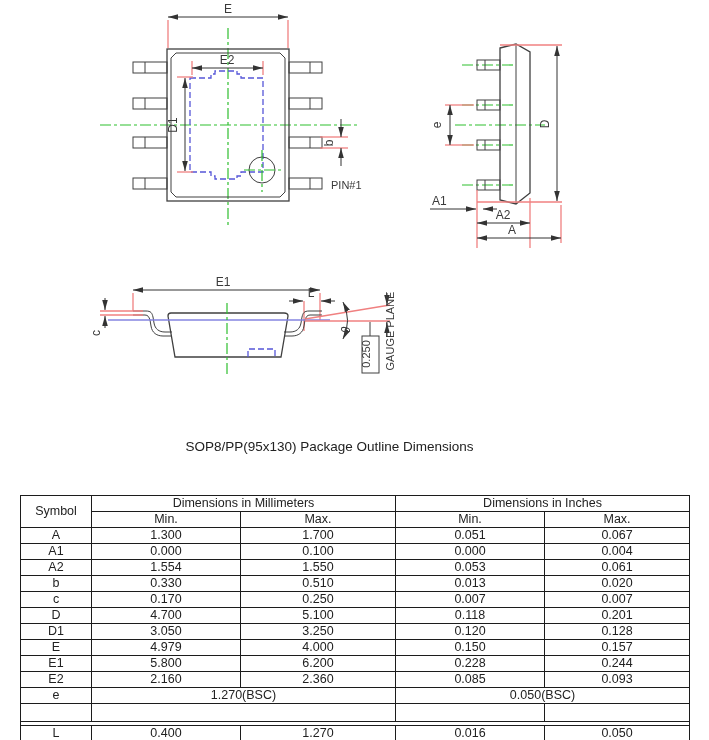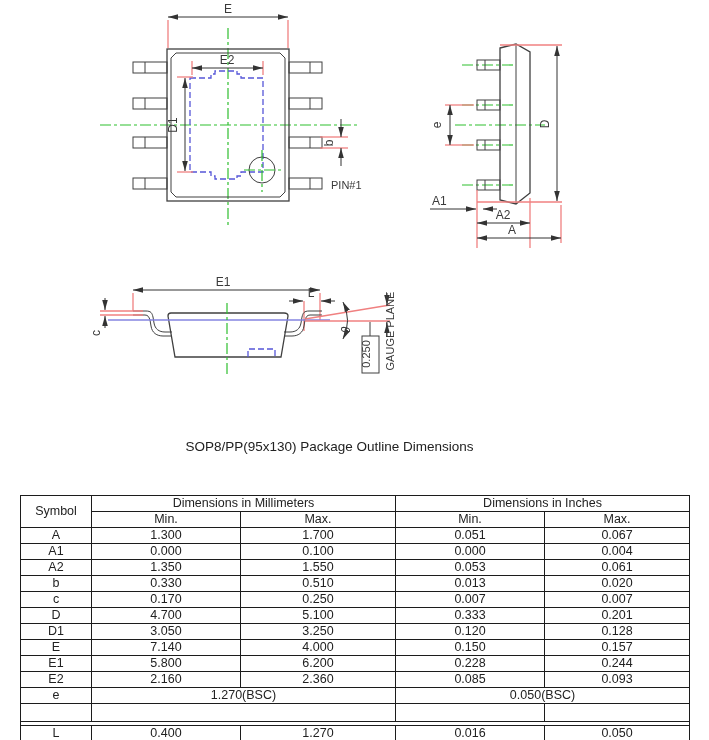--- a/index.html
+++ b/index.html
@@ -222,21 +222,21 @@
       </tr>
       <tr>
         <td>A1</td>
         <td>0.000</td>
         <td>0.100</td>
         <td>0.000</td>
         <td>0.004</td>
       </tr>
       <tr>
         <td>A2</td>
-        <td>1.350</td>
+        <td>1.554</td>
         <td>1.550</td>
         <td>0.053</td>
         <td>0.061</td>
       </tr>
       <tr>
         <td>b</td>
         <td>0.330</td>
         <td>0.510</td>
         <td>0.013</td>
         <td>0.020</td>
@@ -245,33 +245,33 @@
         <td>c</td>
         <td>0.170</td>
         <td>0.250</td>
         <td>0.007</td>
         <td>0.007</td>
       </tr>
       <tr>
         <td>D</td>
         <td>4.700</td>
         <td>5.100</td>
-        <td>0.333</td>
+        <td>0.118</td>
         <td>0.201</td>
       </tr>
       <tr>
         <td>D1</td>
         <td>3.050</td>
         <td>3.250</td>
         <td>0.120</td>
         <td>0.128</td>
       </tr>
       <tr>
         <td>E</td>
-        <td>7.140</td>
+        <td>4.979</td>
         <td>4.000</td>
         <td>0.150</td>
         <td>0.157</td>
       </tr>
       <tr>
         <td>E1</td>
         <td>5.800</td>
         <td>6.200</td>
         <td>0.228</td>
         <td>0.244</td>

